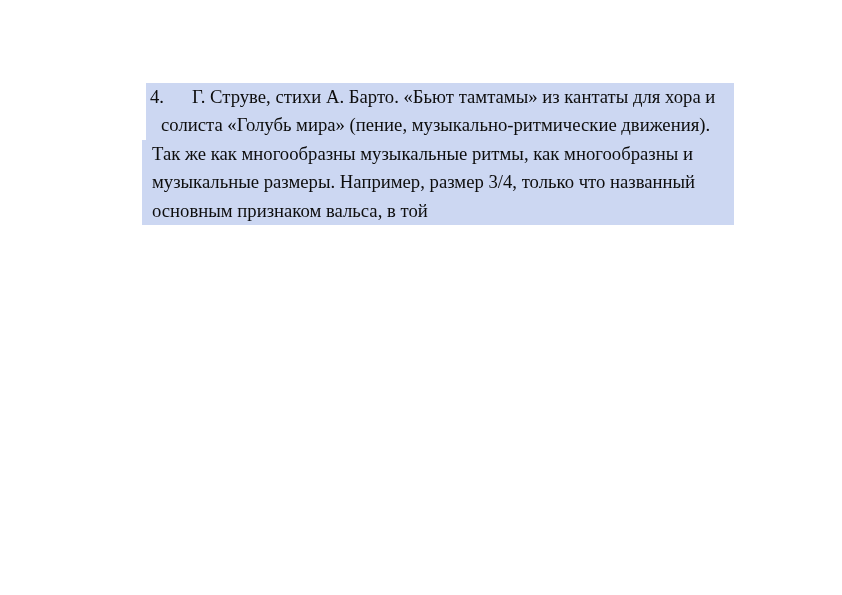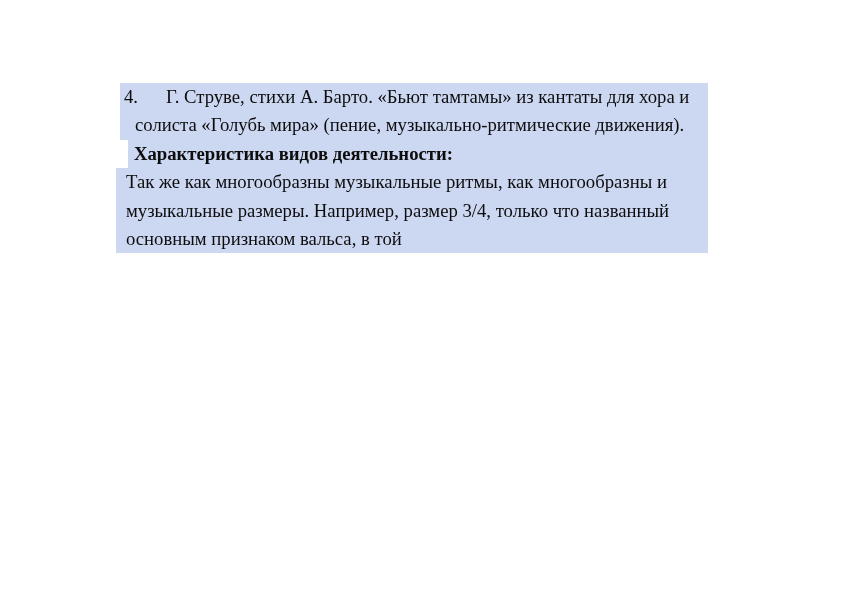--- a/index.html
+++ b/index.html
@@ -20,21 +20,21 @@
     overflow: hidden;
     font-family: "Liberation Serif", "DejaVu Serif", serif;
   }
   .page {
     position: absolute;
     inset: 0;
     background: var(--bg);
   }
   .text-block {
     position: absolute;
-    left: 116px;
+    left: 142px;
     top: 83px;
     width: 592px;
     font-size: 18.7px;
     line-height: 28.4px;
     color: var(--fg);
   }
   .text-block p {
     background: var(--hl);
   }
   
@@ -59,21 +59,20 @@
   }
 </style>
 </head>
 <body>
 
 <div class="page">
   <div class="text-block">
 
     <p class="numbered"><span class="num">4.</span><span>Г. Струве, стихи А. Барто. «Бьют тамтамы» из кантаты для хора и солиста «Голубь мира» (пение, музыкально-ритмические движения).</span></p>
 
-    <p class="heading">Характеристика видов деятельности:</p>
 
 
 
 
     <p class="closing">Так же как многообразны музыкальные ритмы, как многообразны и музыкальные размеры. Например, размер 3/4, только что названный основным признаком вальса, в той</p>
 
   </div>
 </div>
 
 </body></html>

